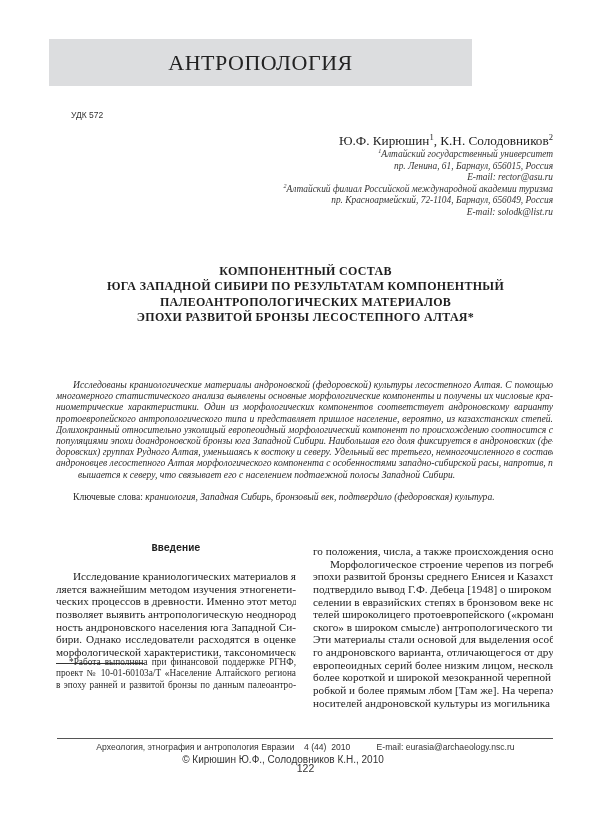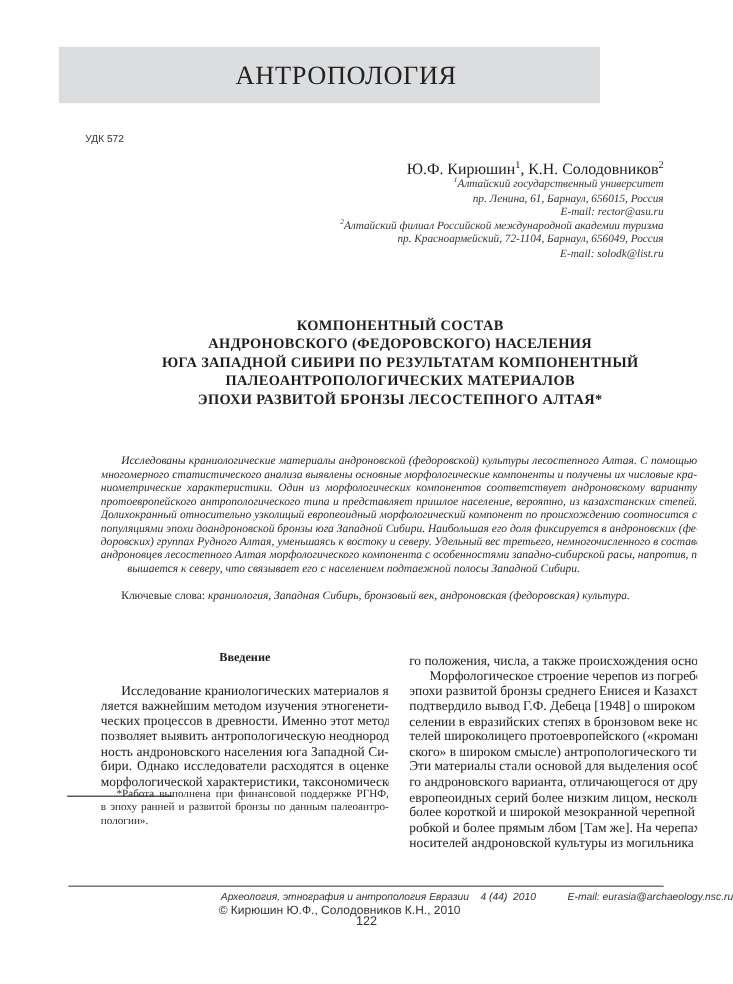--- a/index.html
+++ b/index.html
@@ -1,17 +1,17 @@
 <!DOCTYPE html>
 <html><head>
 <meta charset="utf-8">
 <style>
   html, body { margin:0; padding:0; background:#ffffff; }
   body { width:611px; height:820px; position:relative; overflow:hidden; color:#1a1a1a; }
-  .serif { font-family:"Liberation Serif", "DejaVu Serif", serif;padding-left:28px; }
+  .serif { font-family:"Liberation Serif", "DejaVu Serif", serif; }
   .sans { font-family:"Liberation Sans", "DejaVu Sans", sans-serif; }
   .abs { position:absolute; }
 
   #banner { left:49px; top:39px; width:423px; height:47px; background:#dcdddf; display:flex; align-items:center; justify-content:center; }
   #banner-title { font-size:22px; letter-spacing:0.5px; color:#222; }
 
   #udk { left:71px; top:110px; font-size:8.5px; color:#333; }
 
   #authors-block { right:58px; top:133px; text-align:right; width:400px; }
   #authors { font-size:13.2px; font-weight:normal; line-height:16px; color:#1d1d1d; }
@@ -23,35 +23,35 @@
 
   #abstract { left:56px; top:379px; width:497px; }
   .abs-line { font-size:9.6px; font-style:italic; line-height:11.2px; color:#2b2b2b; text-align:justify; text-align-last:justify; white-space:nowrap; height:11.2px; overflow:hidden; }
   .abs-line.first { padding-left:17px; }
   .abs-line.last { text-align-last:left;margin-left:22px; }
   #keywords { left:73px; top:491px; font-size:9.6px; line-height:12px; color:#2b2b2b; white-space:nowrap; }
   #keywords .kw-label { font-style:normal; }
   #keywords .kw-text { font-style:italic; }
 
   #left-col { left:56px; top:543px; width:240px; }
-  #intro-heading { text-align:center; font-size:10.2px; font-weight:bold; line-height:12px; color:#1e1e1e; margin-bottom:15px; }
+  #intro-heading { text-align:center; font-size:10.2px; font-weight:bold; line-height:12px; color:#1e1e1e; margin-bottom:15px;font-family:Liberation Mono, monospace; }
   .body-line { font-size:11.2px; line-height:12.65px; height:12.65px; color:#222; text-align:justify; text-align-last:justify; white-space:nowrap; overflow:hidden; }
   .body-line.last { text-align-last:left; }
   .body-line.indent { padding-left:17px; }
 
   #fn-rule { left:56px; top:663px; width:88px; height:0; border-top:1px solid #333; }
   #footnote { left:56px; top:657px; width:240px; }
   .fn-line { font-size:9.3px; line-height:11.4px; height:11.4px; color:#2a2a2a; text-align:justify; text-align-last:justify; white-space:nowrap; overflow:hidden; }
   .fn-line.first { padding-left:13px; }
   .fn-line.last { text-align-last:left; }
 
   #right-col { left:313px; top:545px; width:240px; }
 
   #footer-rule { left:57px; top:738px; width:496px; height:0; border-top:1px solid #555; }
-  #footer-journal { left:0; top:742px; width:611px; text-align:right; font-size:8.6px; line-height:11px; color:#333; white-space:pre;font-style:italic; }
+  #footer-journal { left:0; top:742px; width:611px; text-align:center; font-size:8.6px; line-height:11px; color:#333; white-space:pre; }
   #footer-copy { left:0; top:754px; width:566px; text-align:center; font-size:10px; line-height:11px; color:#333; }
   #page-number { left:0; top:762px; width:611px; text-align:center; font-size:10.5px; color:#333; }
 </style>
 </head>
 <body>
 
 <div id="banner" class="abs serif">
   <span id="banner-title">АНТРОПОЛОГИЯ</span>
 </div>
 
@@ -66,60 +66,59 @@
       <div class="aff"><sup></sup><span>пр. Ленина, 61, Барнаул, 656015, Россия</span></div>
       <div class="aff"><sup></sup><span>E-mail: rector@asu.ru</span></div>
       <div class="aff"><sup>2</sup><span>Алтайский филиал Российской международной академии туризма</span></div>
       <div class="aff"><sup></sup><span>пр. Красноармейский, 72-1104, Барнаул, 656049, Россия</span></div>
       <div class="aff"><sup></sup><span>E-mail: solodk@list.ru</span></div>
     </div>
 </div>
 
 <div id="title-block" class="abs serif">
     <div class="title-line">КОМПОНЕНТНЫЙ СОСТАВ</div>
-    <div class="title-line">АНДРОНОВСКОГО (ФЕДОРОВСКОГО) НАСЕЛЕНИЯ</div>
     <div class="title-line">ЮГА ЗАПАДНОЙ СИБИРИ ПО РЕЗУЛЬТАТАМ КОМПОНЕНТНЫЙ</div>
     <div class="title-line">ПАЛЕОАНТРОПОЛОГИЧЕСКИХ МАТЕРИАЛОВ</div>
     <div class="title-line">ЭПОХИ РАЗВИТОЙ БРОНЗЫ ЛЕСОСТЕПНОГО АЛТАЯ*</div>
   </div>
 
 <div id="abstract" class="abs serif">
     <div class="abs-line first">Исследованы краниологические материалы андроновской (федоровской) культуры лесостепного Алтая. С помощью</div>
     <div class="abs-line">многомерного статистического анализа выявлены основные морфологические компоненты и получены их числовые кра-</div>
     <div class="abs-line">ниометрические характеристики. Один из морфологических компонентов соответствует андроновскому варианту</div>
     <div class="abs-line">протоевропейского антропологического типа и представляет пришлое население, вероятно, из казахстанских степей.</div>
     <div class="abs-line">Долихокранный относительно узколицый европеоидный морфологический компонент по происхождению соотносится с</div>
     <div class="abs-line">популяциями эпохи доандроновской бронзы юга Западной Сибири. Наибольшая его доля фиксируется в андроновских (фе-</div>
     <div class="abs-line">доровских) группах Рудного Алтая, уменьшаясь к востоку и северу. Удельный вес третьего, немногочисленного в составе</div>
     <div class="abs-line">андроновцев лесостепного Алтая морфологического компонента с особенностями западно-сибирской расы, напротив, по-</div>
     <div class="abs-line last">вышается к северу, что связывает его с населением подтаежной полосы Западной Сибири.</div>
   </div>
 
 <div id="keywords" class="abs serif">
-  <span class="kw-label">Ключевые слова: </span><span class="kw-text">краниология, Западная Сибирь, бронзовый век, андроновская (федоровская) культура.</span>
+  <span class="kw-label">Ключевые слова: </span><span class="kw-text">краниология, Западная Сибирь, бронзовый век, подтвердило (федоровская) культура.</span>
 </div>
 
 <div id="left-col" class="abs serif">
   <div id="intro-heading">Введение</div>
   <div id="left-body">
       <div class="body-line indent">Исследование краниологических материалов яв-</div>
       <div class="body-line">ляется важнейшим методом изучения этногенети-</div>
       <div class="body-line">ческих процессов в древности. Именно этот метод</div>
       <div class="body-line">позволяет выявить антропологическую неоднород-</div>
       <div class="body-line">ность андроновского населения юга Западной Си-</div>
       <div class="body-line">бири. Однако исследователи расходятся в оценке</div>
       <div class="body-line">морфологической характеристики, таксономическо-</div>
     </div>
 </div>
 
 <div id="fn-rule" class="abs"></div>
 <div id="footnote" class="abs serif">
     <div class="fn-line first">*Работа выполнена при финансовой поддержке РГНФ,</div>
+    <div class="fn-line">проект № 10-01-60103а/Т «Население Алтайского региона</div>
     <div class="fn-line">в эпоху ранней и развитой бронзы по данным палеоантро-</div>
-    <div class="fn-line last">пологии».</div>
   </div>
 
 <div id="right-col" class="abs serif">
     <div class="body-line">го положения, числа, а также происхождения основ-</div>
     <div class="body-line indent">Морфологическое строение черепов из погребений</div>
     <div class="body-line">эпохи развитой бронзы среднего Енисея и Казахстана</div>
     <div class="body-line">подтвердило вывод Г.Ф. Дебеца [1948] о широком рас-</div>
     <div class="body-line">селении в евразийских степях в бронзовом веке носи-</div>
     <div class="body-line">телей широколицего протоевропейского («кроманьон-</div>
     <div class="body-line">ского» в широком смысле) антропологического типа.</div>

